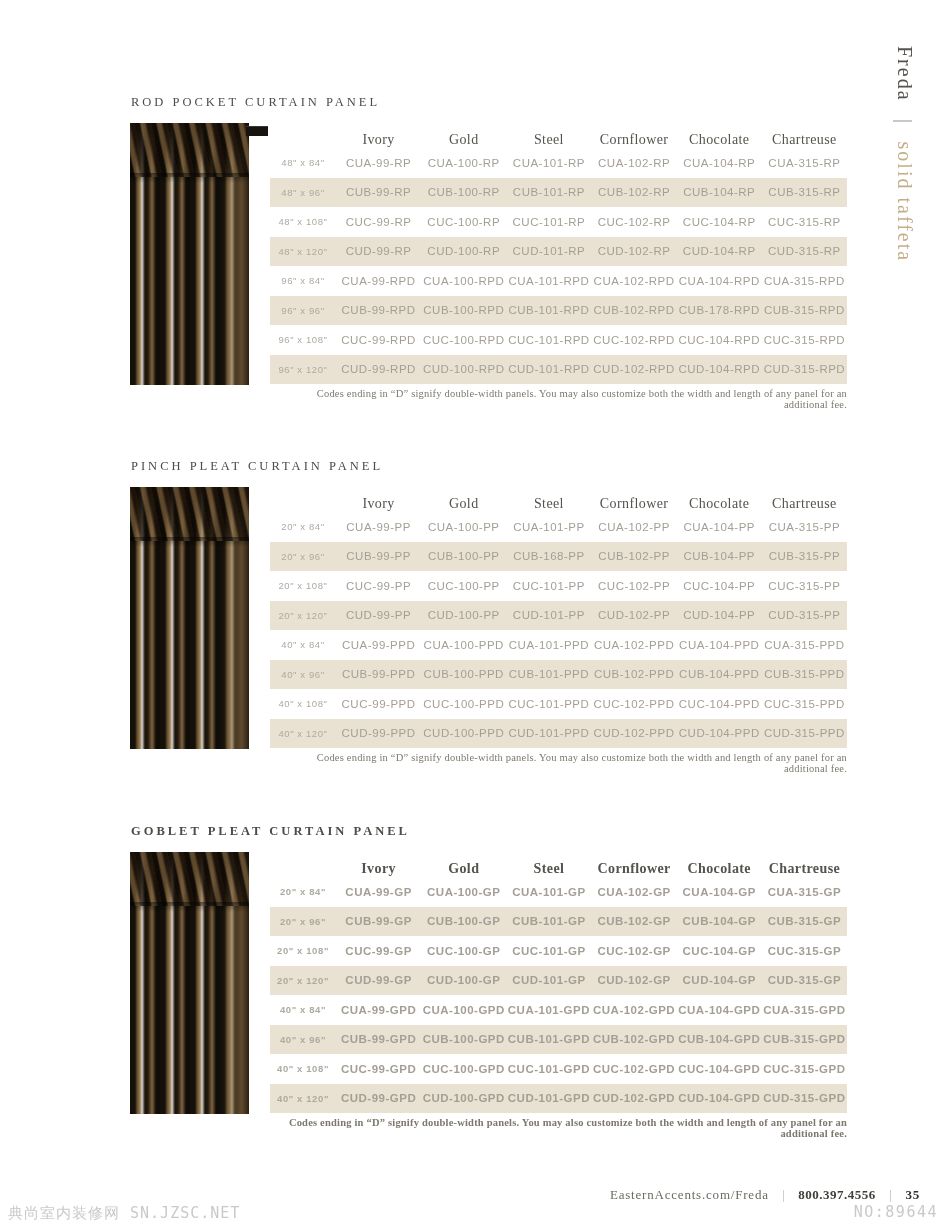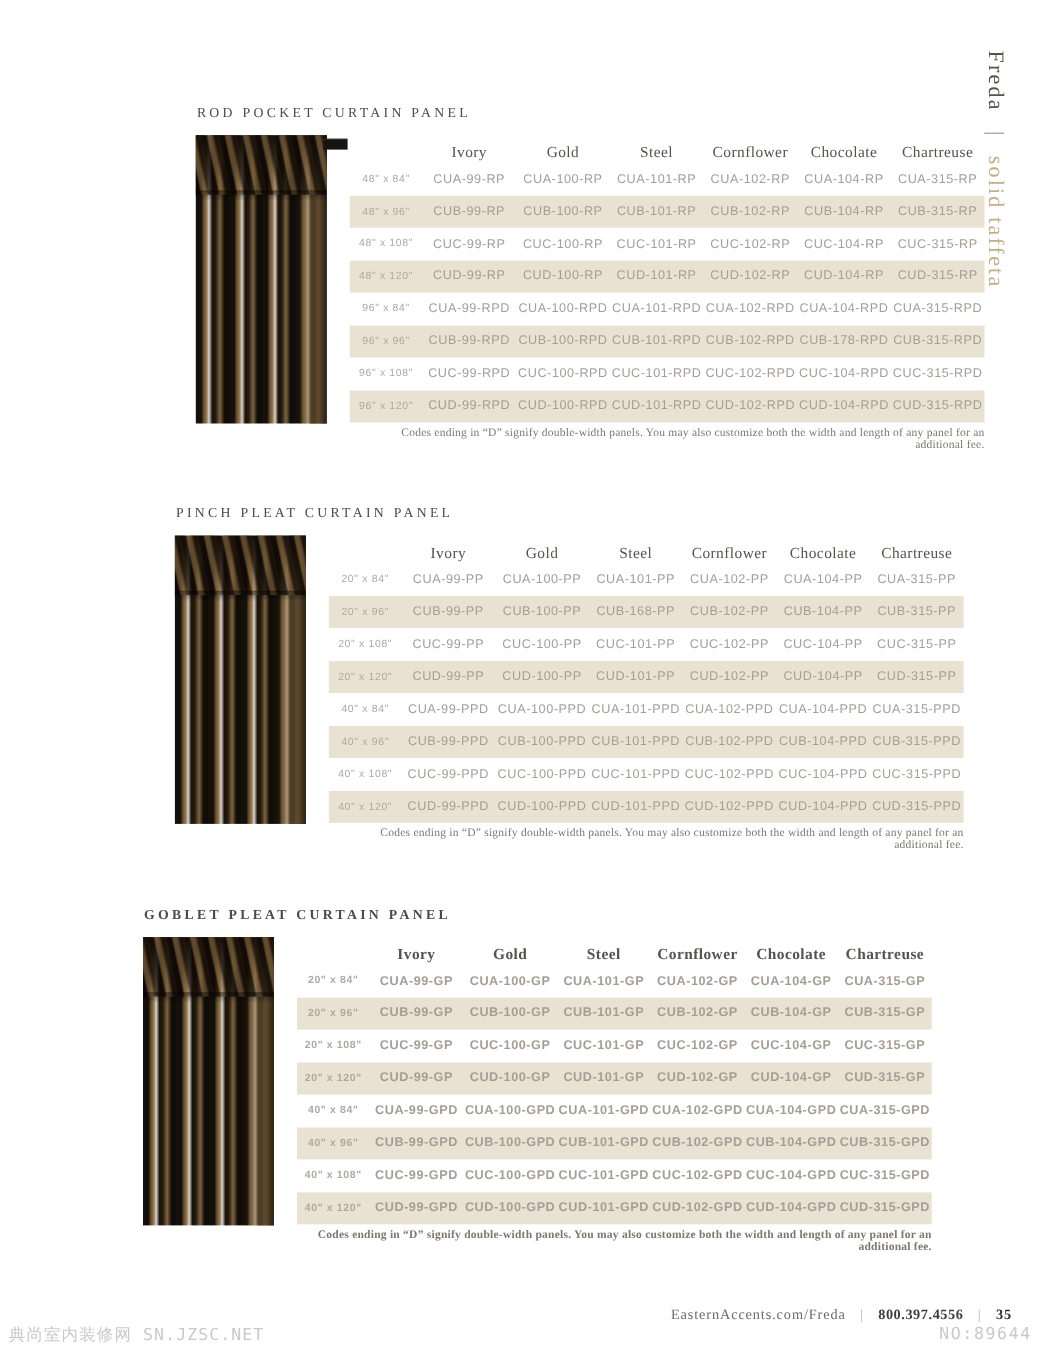--- a/index.html
+++ b/index.html
@@ -14,21 +14,21 @@
     position:absolute; top:46px; left:893px;
     writing-mode:vertical-rl;
     font-size:20px; letter-spacing:2px; white-space:nowrap;
   }
   .sidebar .brand { color:#55534c; }
   .sidebar .sep { color:#9a968e; margin:10px 0; }
   .sidebar .collection { color:#c4ae88; }
 
   
   .section { position:absolute; left:130px; width:720px; height:300px; }
-  .sec-1 { top:95px;margin-left:48px; } .sec-2 { top:459px;margin-left:29px; } .sec-3 { top:824px;font-weight:bold; }
+  .sec-1 { top:95px; } .sec-2 { top:459px; } .sec-3 { top:824px;font-weight:bold; }
 
   .sec-title {
     position:absolute; top:0; left:1px;
     font-size:12.5px; letter-spacing:3px; color:#4c4b45;
   }
 
   
   .curtain {
     position:absolute; top:28px; left:0; width:119px; height:262px;
     background:

